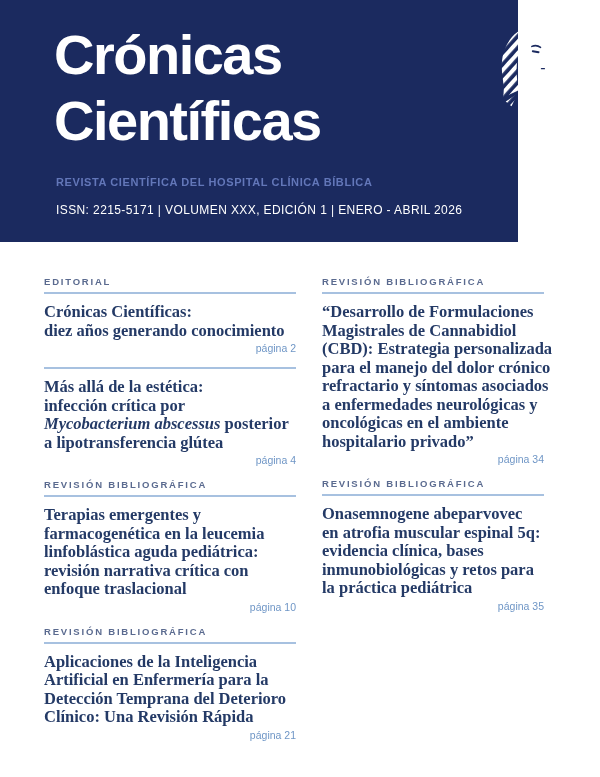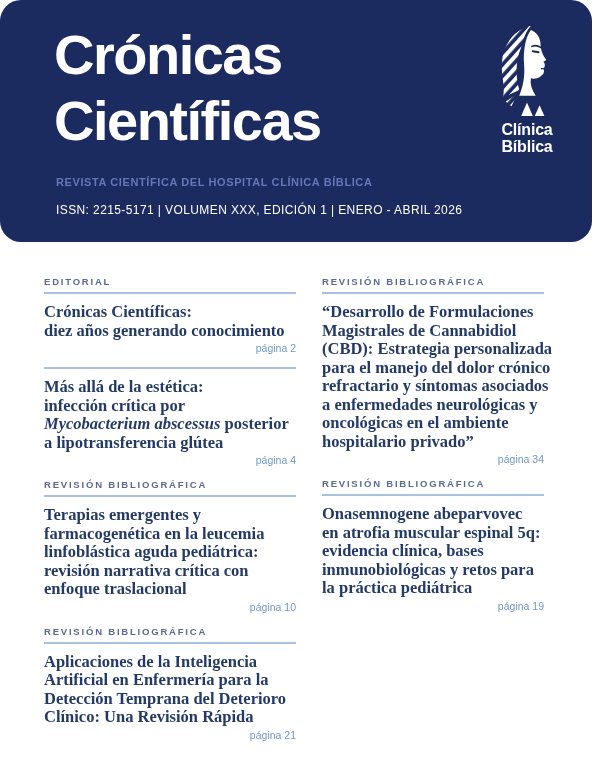--- a/index.html
+++ b/index.html
@@ -6,23 +6,22 @@
   .page{
     position:relative;
     width:600px;height:777px;
     background:#ffffff;
     overflow:hidden;
     font-family:"Liberation Sans", sans-serif;
     margin:0 auto;
   }
   
   .header{
-    position:absolute;left:0;top:0;width:592px;height:242px;
+    position:absolute;left:0;top:0;width:518px;height:242px;
     background:#1b2a5f;
-    border-radius:21px;
   }
   .masthead{
     position:absolute;left:54px;top:22px;
     color:#ffffff;font-weight:700;
     font-size:56px;line-height:66px;letter-spacing:-1.5px;
   }
   .subtitle{
     position:absolute;left:56px;top:176px;
     color:#6377b9;font-weight:700;
     font-size:11px;letter-spacing:0.6px;
@@ -99,24 +98,20 @@
           <path d="M32,0 C16,5 5,20 4,38 C3,52 8,62 5,74 L22,66 C18,52 18,36 24,22 C26,14 29,5 34,0 Z" fill="url(#st)"></path>
           <path d="M8,78 L20,70 L14,83 Z" fill="url(#st)"></path>
           <path d="M34,4 C40,6 44,12 44,19 C44,24 46,30 50,35 L47,37 C49,39 49,42 47,44 C48,46 48,49 45,51 C42,54 38,55 34,54 C33,60 35,66 39,72 L22,72 C26,62 28,52 27,40 C26,26 28,12 34,4 Z" fill="#ffffff"></path>
           <path d="M36,26 L42,27" stroke="#1b2a5f" stroke-width="2" stroke-linecap="round" fill="none"></path>
           <path d="M35,21 Q40,19 44,22" stroke="#1b2a5f" stroke-width="1.6" stroke-linecap="round" fill="none"></path>
           <path d="M45,44 L48,44" stroke="#1b2a5f" stroke-width="1.4" stroke-linecap="round" fill="none"></path>
           <path d="M24,93 L30,79 L36,93 Z" fill="#ffffff"></path>
           <path d="M38,93 L43,82 L48,93 Z" fill="#ffffff"></path>
         </svg>
       </span>
-      <div class="logo-text">
-        <div>Clínica</div>
-        <div>Bíblica</div>
-      </div>
     </div>
   </div>
 
   <div class="col col-left">
 
     <section class="toc-entry">
       <div class="toc-label">EDITORIAL</div>
       <hr class="toc-rule">
       <h3 class="toc-title"><span>Crónicas Científicas:
 diez años generando conocimiento</span></h3>
@@ -172,18 +167,18 @@
     </section>
 
     <section class="toc-entry">
       <div class="toc-label">REVISIÓN BIBLIOGRÁFICA</div>
       <hr class="toc-rule">
       <h3 class="toc-title"><span>Onasemnogene abeparvovec
 en atrofia muscular espinal 5q:
 evidencia clínica, bases
 inmunobiológicas y retos para
 la práctica pediátrica</span></h3>
-      <div class="toc-page">página 19</div>
+      <div class="toc-page">página 35</div>
     </section>
 
   </div>
 
 </div>
 
 </body></html>

